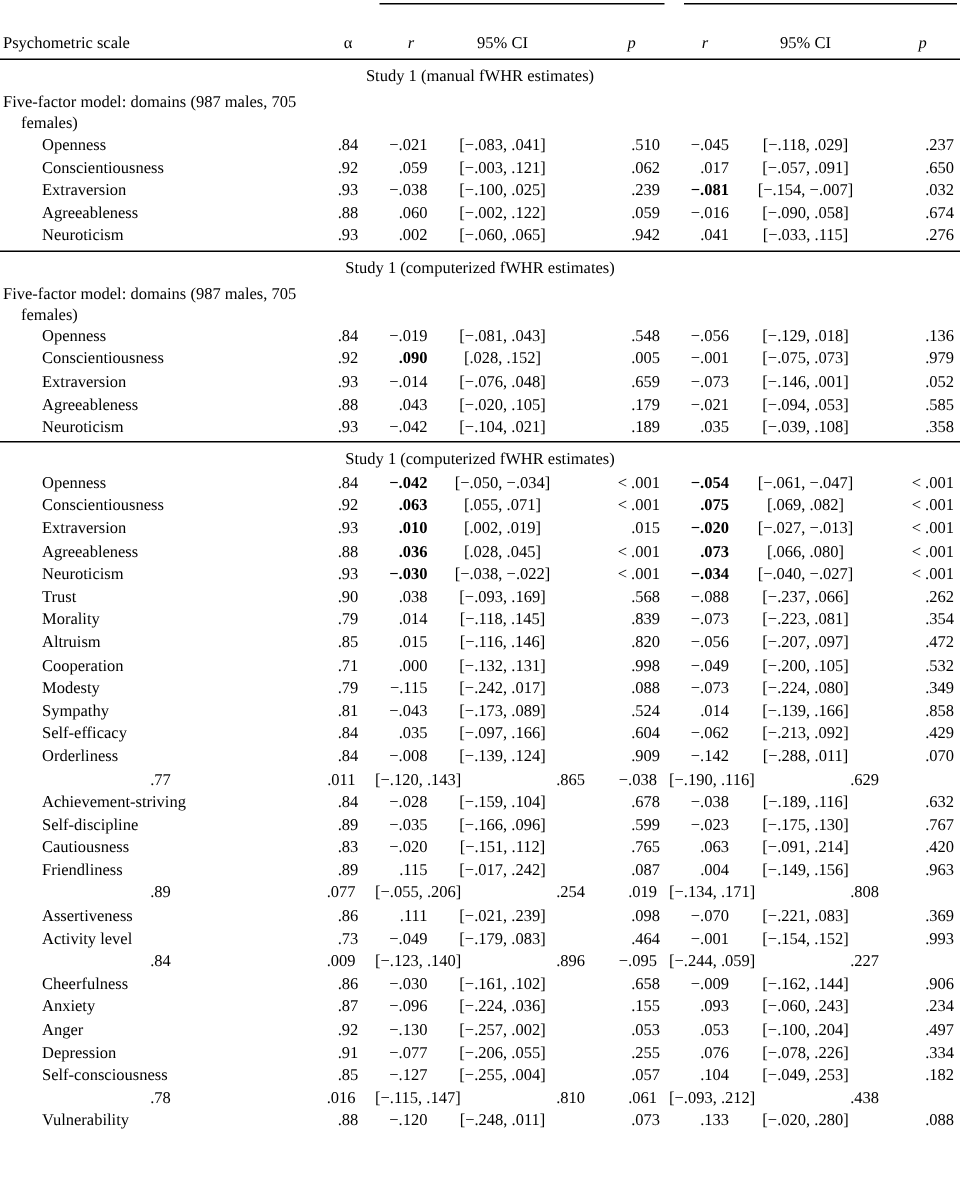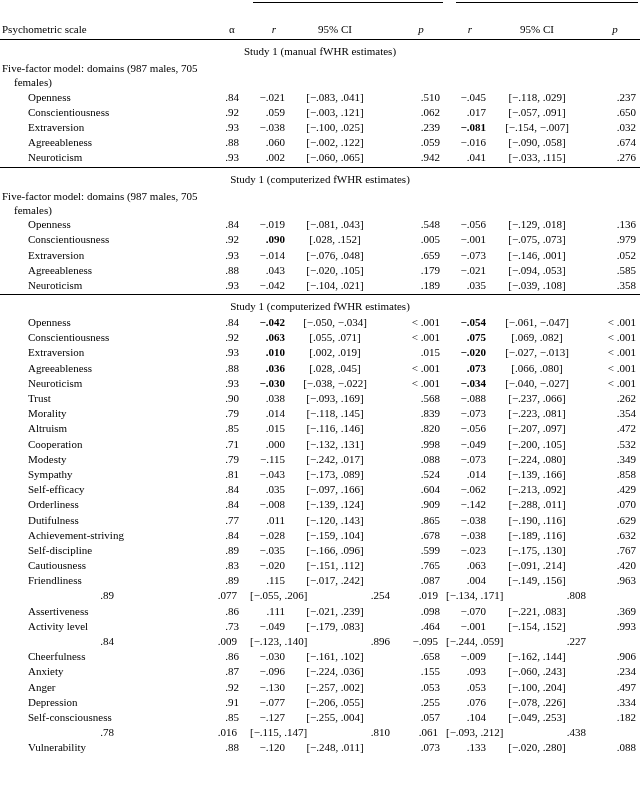--- a/index.html
+++ b/index.html
@@ -289,21 +289,20 @@
         <div class="c scale">Orderliness</div>
         <div class="c alpha">.84</div>
         <div class="c r">−.008</div>
         <div class="c ci">[−.139, .124]</div>
         <div class="c p">.909</div>
         <div class="c r r2">−.142</div>
         <div class="c ci ci2">[−.288, .011]</div>
         <div class="c p p2">.070</div>
       </div>
       <div class="grid8 row">
-        <div class="c scale">Dutifulness</div>
         <div class="c alpha">.77</div>
         <div class="c r">.011</div>
         <div class="c ci">[−.120, .143]</div>
         <div class="c p">.865</div>
         <div class="c r r2">−.038</div>
         <div class="c ci ci2">[−.190, .116]</div>
         <div class="c p p2">.629</div>
       </div>
       <div class="grid8 row">
         <div class="c scale">Achievement-striving</div>

